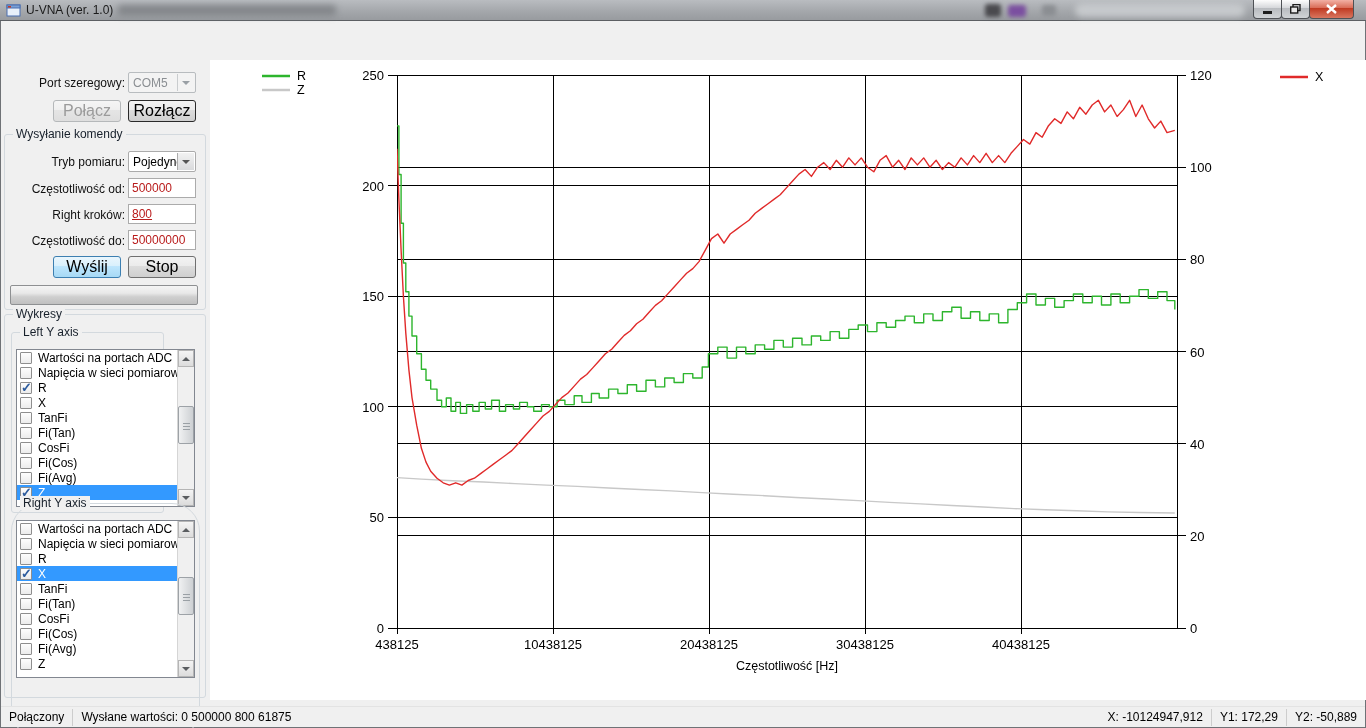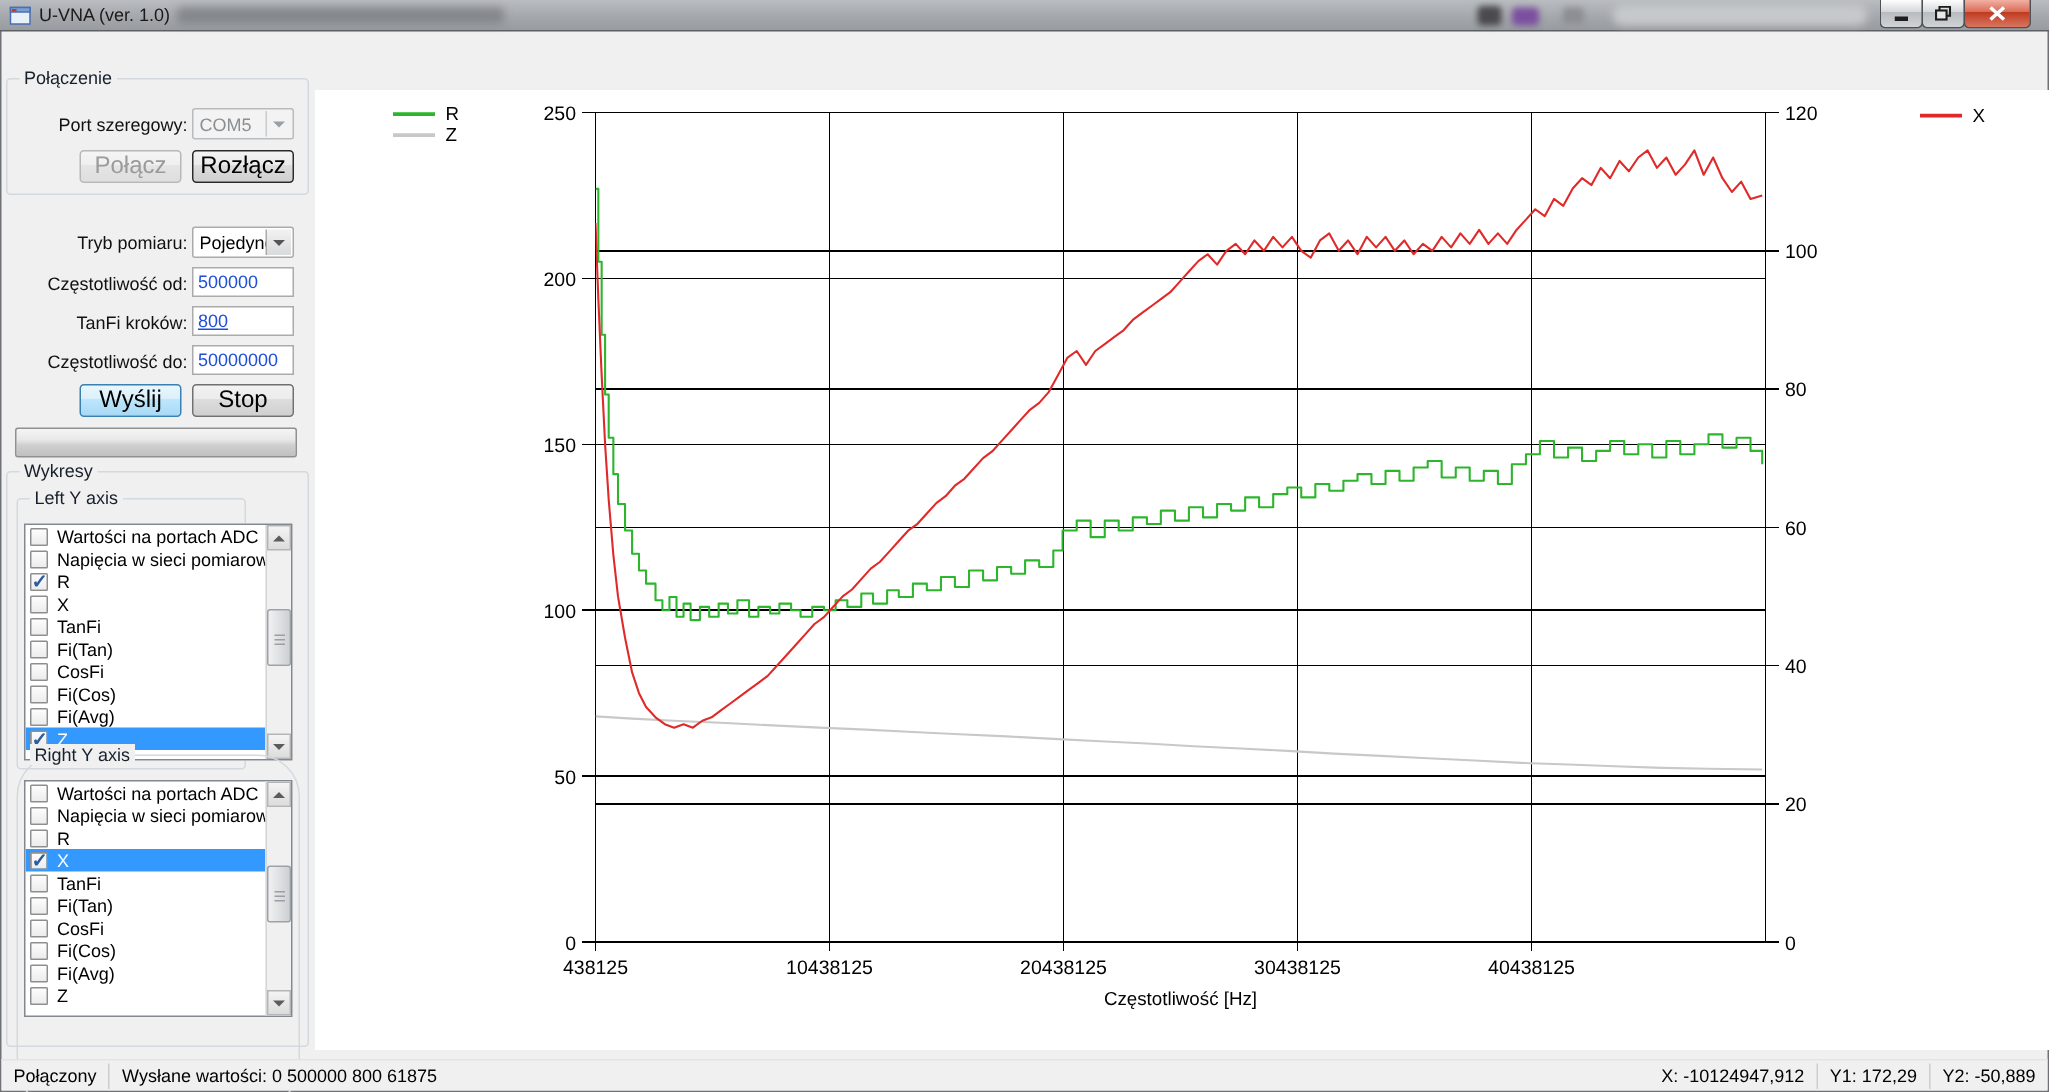--- a/index.html
+++ b/index.html
@@ -25,21 +25,21 @@
   .winbtn svg { display:block; }
 
   
   .menubar { position:absolute; left:1px; top:22px; width:1364px; height:24px; background:#f0f0f0; }
   .menuitem { display:inline-block; padding:5px 9px 4px 9px; color:#111; cursor:default; }
 
   
   .groupbox { position:absolute; border:1px solid #d3d9de; border-radius:3px; }
   .groupbox > .caption { position:absolute; top:-8px; left:8px; background:#f0f0f0; padding:0 3px; color:#17202b; }
   .flabel { position:absolute; width:117px; text-align:right; color:#111; }
-  .tbox { position:absolute; width:68px; height:20px; border:1px solid #ababab; background:#fff; font-family:"Liberation Sans",sans-serif; font-size:12px; padding:0 3px; color:#1d4ed8; }
+  .tbox { position:absolute; width:68px; height:20px; border:1px solid #ababab; background:#fff; font-family:"Liberation Sans",sans-serif; font-size:12px; padding:0 3px; color:#b91c1c; }
   .combo { position:absolute; width:68px; height:21px; border:1px solid #ababab; background:#fff; border-radius:2px; }
   .combo .val { position:absolute; left:4px; top:3px; color:#000; }
   .combo .dd { position:absolute; right:1px; top:1px; bottom:1px; width:17px; display:flex; align-items:center; justify-content:center;
     background:linear-gradient(#f2f2f2,#d9dadc); border-left:1px solid #ababab; }
   .combo.disabled { background:#f3f3f3; border-color:#b8bcbf; }
   .combo.disabled .val { color:#8b8f93; }
   .combo.disabled .dd { background:#f3f3f3; border-left-color:#c9ccce; }
   .arrow-down { width:0; height:0; border-left:4px solid transparent; border-right:4px solid transparent; border-top:4px solid #555; }
   .combo.disabled .arrow-down { border-top-color:#9aa0a5; }
   .btn { position:absolute; width:68px; height:22px; border:1px solid #707070; border-radius:3px;
@@ -110,43 +110,43 @@
       </div>
       <div class="winbtn close">
         <svg width="11" height="10" viewBox="0 0 11 10">
           <path d="M1 1 L10 9 M10 1 L1 9" stroke="#fff" stroke-width="2.4"></path>
         </svg>
       </div>
     </div>
   </div>
 
 
-  <div class="groupbox" style="left:4px; top:52px; width:202px; height:78px;">
-    <span class="caption">Połączenie</span>
-  </div>
   <div class="flabel" style="left:8px; top:76px;">Port szeregowy:</div>
   <div class="combo disabled" style="left:128px; top:72px;">
     <span class="val">COM5</span>
     <span class="dd">
         <span class="arrow-down"></span>
       </span>
   </div>
   <div class="btn disabled" style="left:53px; top:100px;">Połącz</div>
   <div class="btn focused" style="left:128px; top:100px;">Rozłącz</div>
 
+  <div class="groupbox" style="left:4px; top:134px; width:202px; height:176px;">
+    <span class="caption">Wysyłanie komendy</span>
+  </div>
   <div class="flabel" style="left:8px; top:155px;">Tryb pomiaru:</div>
   <div class="combo" style="left:128px; top:151px;">
     <span class="val">Pojedyncz</span>
     <span class="dd">
         <span class="arrow-down"></span>
       </span>
   </div>
   <div class="flabel" style="left:8px; top:182px;">Częstotliwość od:</div>
   <input class="tbox" style="left: 128px; top: 178px;" value="500000">
-  <div class="flabel" style="left:8px; top:208px;">TanFi kroków:</div>
+  <div class="flabel" style="left:8px; top:208px;">Right kroków:</div>
   <input class="tbox" style="left: 128px; top: 204px; text-decoration: underline;" value="800">
   <div class="flabel" style="left:8px; top:234px;">Częstotliwość do:</div>
   <input class="tbox" style="left: 128px; top: 230px;" value="50000000">
   <div class="btn default" style="left:53px; top:256px;">Wyślij</div>
   <div class="btn" style="left:128px; top:256px;">Stop</div>
   <div class="progress"></div>
 
   <div class="groupbox" style="left:4px; top:314px; width:202px; height:384px;">
     <span class="caption">Wykresy</span>
 

